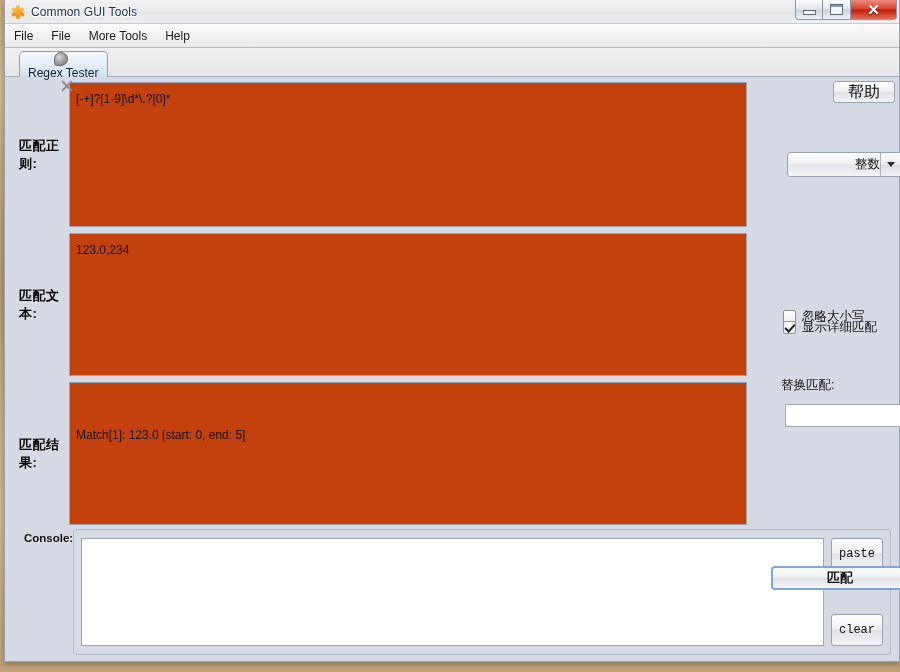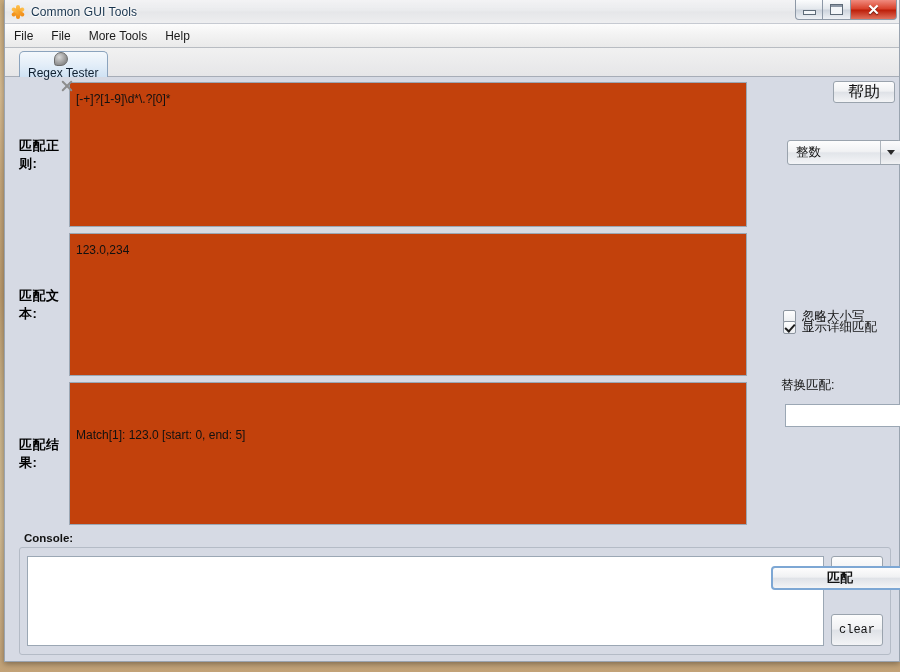--- a/index.html
+++ b/index.html
@@ -279,31 +279,32 @@
     cursor: default;
     font-family: "Liberation Sans", sans-serif;
   }
   #help-btn {
     position: absolute;
     right: 6px; top: 4px;
     width: 62px; height: 22px;
   }
   #type-select {
     position: absolute;
-    left: 16px; top: 63px;
+    left: 16px; top: 75px;
     width: 114px; height: 25px;
     box-sizing: border-box;
     border: 1px solid #9aa3ad;
     border-radius: 3px;
     background: linear-gradient(180deg,#fdfdfd 0%,#f1f2f4 45%,#e2e5ea 52%,#f4f5f7 100%);
     display: flex;
     align-items: center;
     font-size: 12.5px;
     color: #111;
     padding-left: 8px;
+    text-align: right;
   }
   #type-select .sel-label { flex: 1; white-space: nowrap; }
   .sel-arrow-box {
     width: 20px; height: 23px;
     border-left: 1px solid #aeb5bd;
     background: linear-gradient(180deg,#fbfbfc 0%,#eceef1 48%,#dadde2 52%,#f0f1f3 100%);
     display: flex; align-items: center; justify-content: center;
     box-sizing: border-box;
   }
   .sel-arrow {
@@ -366,21 +367,21 @@
     font-size: 13px;
     font-weight: bold;
   }
 
   
   #console-wrap {
     flex: 1;
     box-sizing: border-box;
     padding: 0 8px 6px 14px;
     display: flex;
-    flex-direction: column;
+    flex-direction: row;
     min-height: 0;
   }
   #console-label {
     font-size: 11.5px;
     font-weight: bold;
     color: #111;
     padding: 3px 0 3px 5px;
     flex: none;
   }
   #console-panel {

